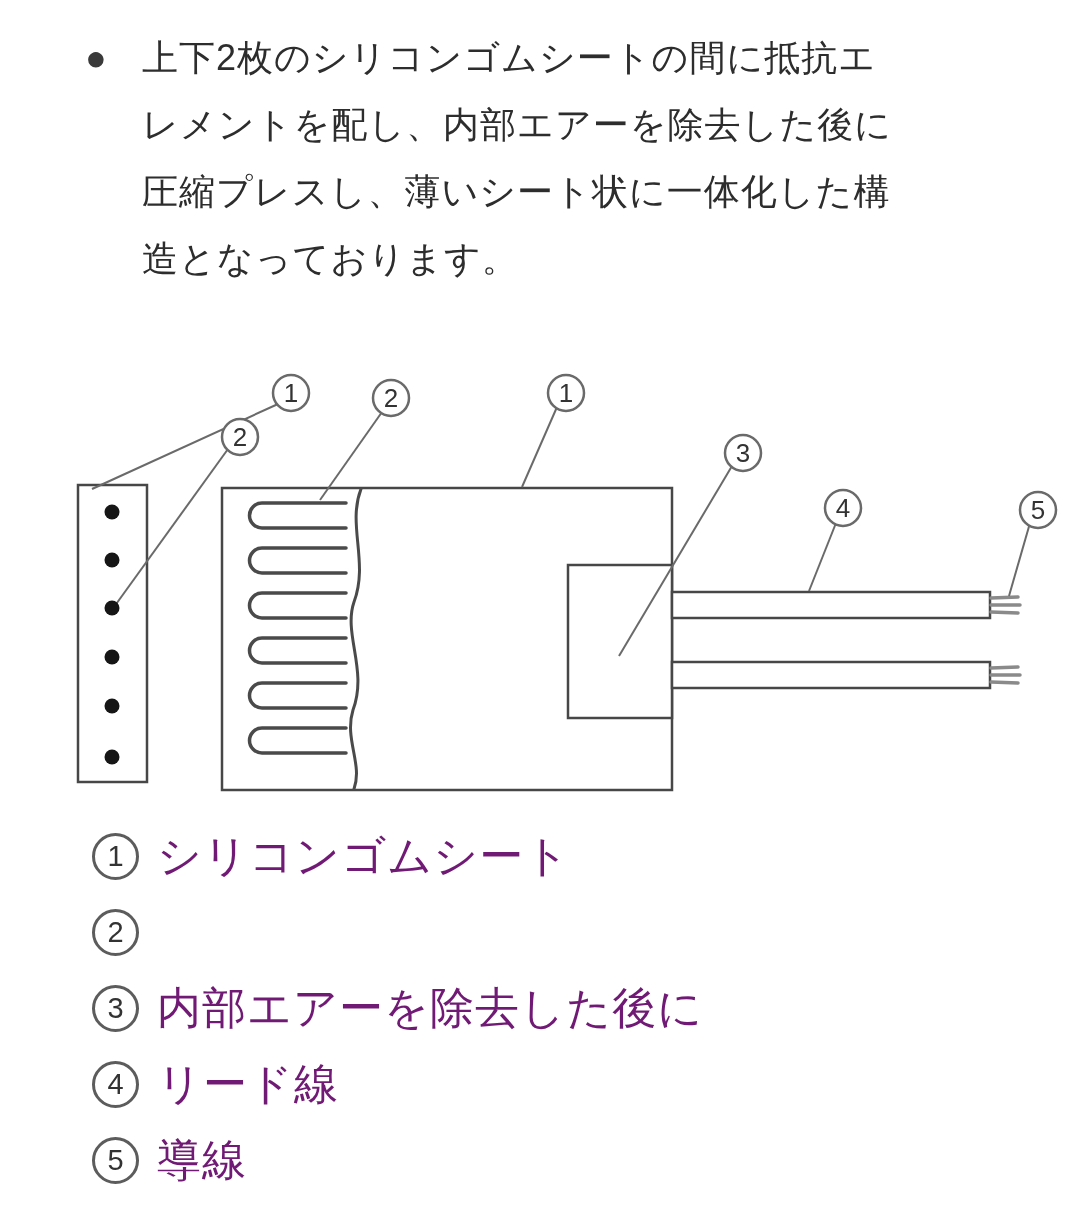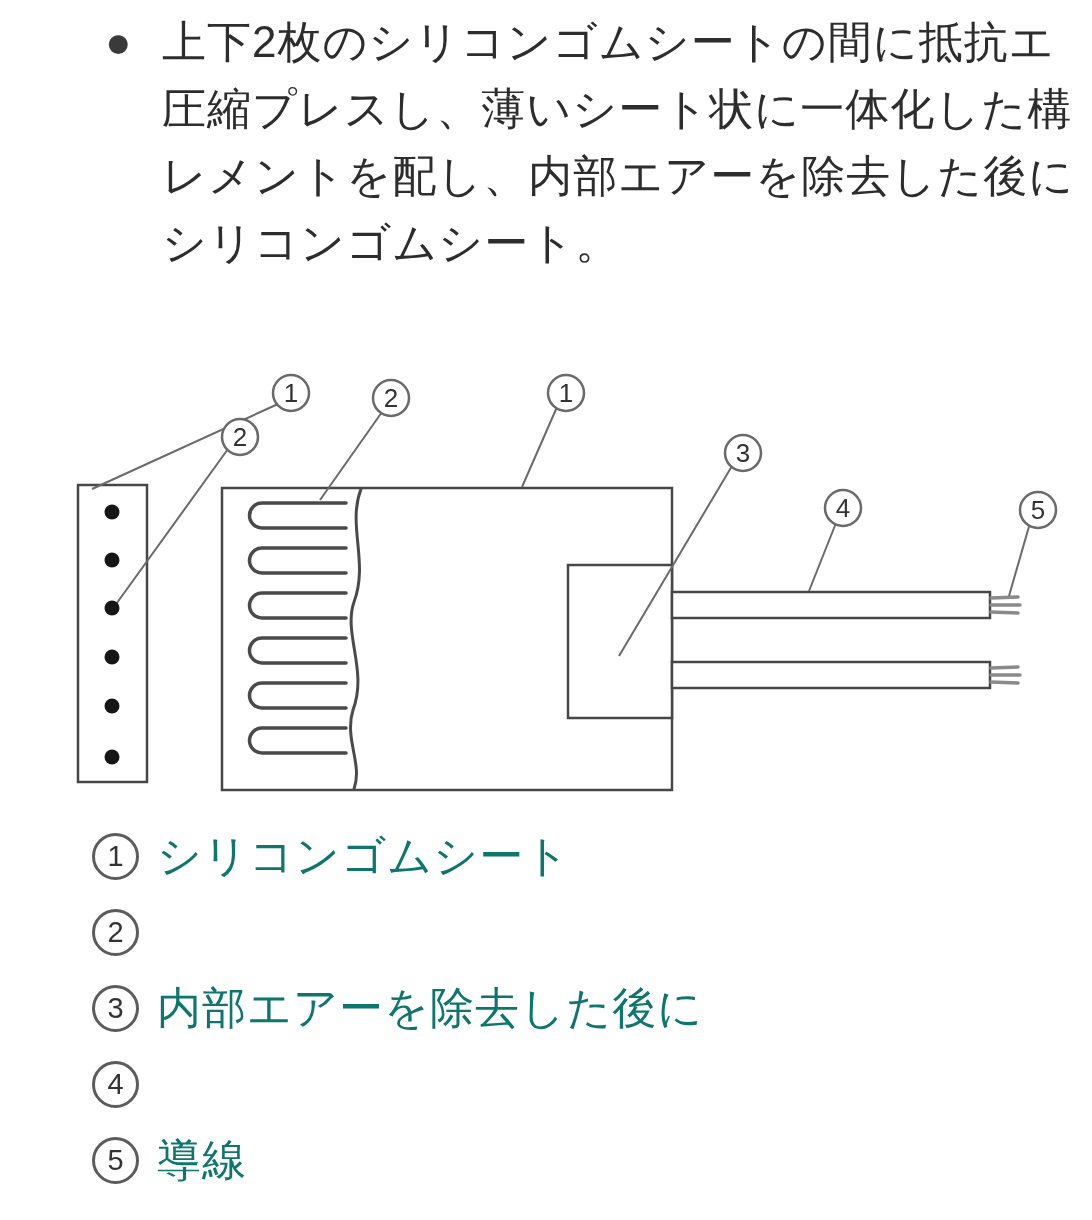--- a/index.html
+++ b/index.html
@@ -6,56 +6,56 @@
   html,body { background:#ffffff; }
   .page {
     position:relative;
     width:1092px; height:1220px;
     background:#ffffff;
     font-family:"Liberation Sans","DejaVu Sans",sans-serif;
     color:#2b2b2b;
     overflow:hidden;
   }
   .intro {
-    position:absolute; left:85px; top:8px; width:980px;
-    font-size:44px; line-height:67px; letter-spacing:1px; color:#2d2d2d;margin-left:20px;
+    position:absolute; left:85px; top:24px; width:980px;
+    font-size:36px; line-height:67px; letter-spacing:1px; color:#2d2d2d;
   }
   .intro .line { white-space:nowrap; }
   .intro .indent { padding-left:57px; }
   .bullet {
     display:inline-block; width:57px; color:#3a3a3a;
   }
   .diagram-wrap { position:absolute; left:0; top:370px; width:1092px; height:460px; }
   .legend {
     position:absolute; left:92px; top:828px;
     display:flex; flex-direction:column; gap:20px;
   }
   .legend-item { display:flex; align-items:center; gap:18px; height:56px; }
   .legend-num {
     width:47px; height:47px; flex:0 0 auto;
     border:3px solid #5c5c5c; border-radius:50%;
     display:flex; align-items:center; justify-content:center;
     font-size:29px; color:#333333;
   }
-  .legend-label { font-size:44px; letter-spacing:1px; color:#0f766e; white-space:nowrap; }
+  .legend-label { font-size:44px; letter-spacing:1px; color:#701a75; white-space:nowrap; }
   svg text {
     font-family:"Liberation Sans","DejaVu Sans",sans-serif;
     fill:#333333;
   }
 </style>
 </head>
 <body>
 
 <div class="page">
 
   <div class="intro">
     <div class="line"><span class="bullet">●</span><span>上下2枚のシリコンゴムシートの間に抵抗エ</span></div>
+    <div class="line indent">レメントを配し、内部エアーを除去した後に</div>
     <div class="line indent">圧縮プレスし、薄いシート状に一体化した構</div>
-    <div class="line indent">レメントを配し、内部エアーを除去した後に</div>
-    <div class="line indent">シリコンゴムシート。</div>
+    <div class="line indent">造となっております。</div>
   </div>
 
   <div class="diagram-wrap">
     <svg width="1092" height="460" viewBox="0 0 1092 460">
 
       <rect x="222" y="118" width="450" height="302" fill="#ffffff" stroke="#474747" stroke-width="2.5"></rect>
 
       <g stroke="#4a4a4a" stroke-width="3.5" fill="none" stroke-linecap="round">
         <path d="M 346 133 L 262 133 A 12.5 12.5 0 0 0 262 158 L 346 158"></path>
         <path d="M 346 178 L 262 178 A 12.5 12.5 0 0 0 262 203 L 346 203"></path>
@@ -131,20 +131,21 @@
     </div>
     <div class="legend-item">
       <span class="legend-num">2</span>
     </div>
     <div class="legend-item">
       <span class="legend-num">3</span>
       <span class="legend-label">内部エアーを除去した後に</span>
     </div>
     <div class="legend-item">
       <span class="legend-num">4</span>
+      <span class="legend-label">リード線</span>
     </div>
     <div class="legend-item">
       <span class="legend-num">5</span>
       <span class="legend-label">導線</span>
     </div>
   </div>
 
 </div>
 
 </body></html>

